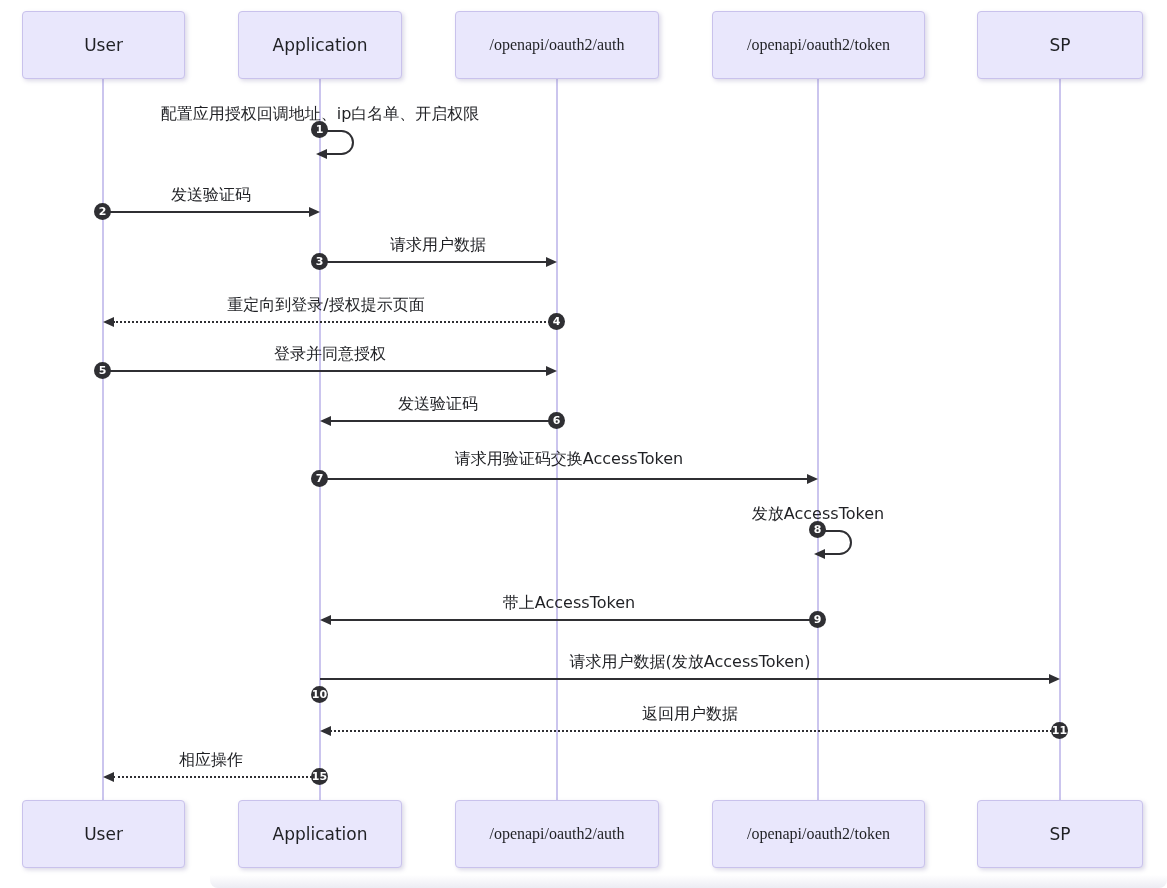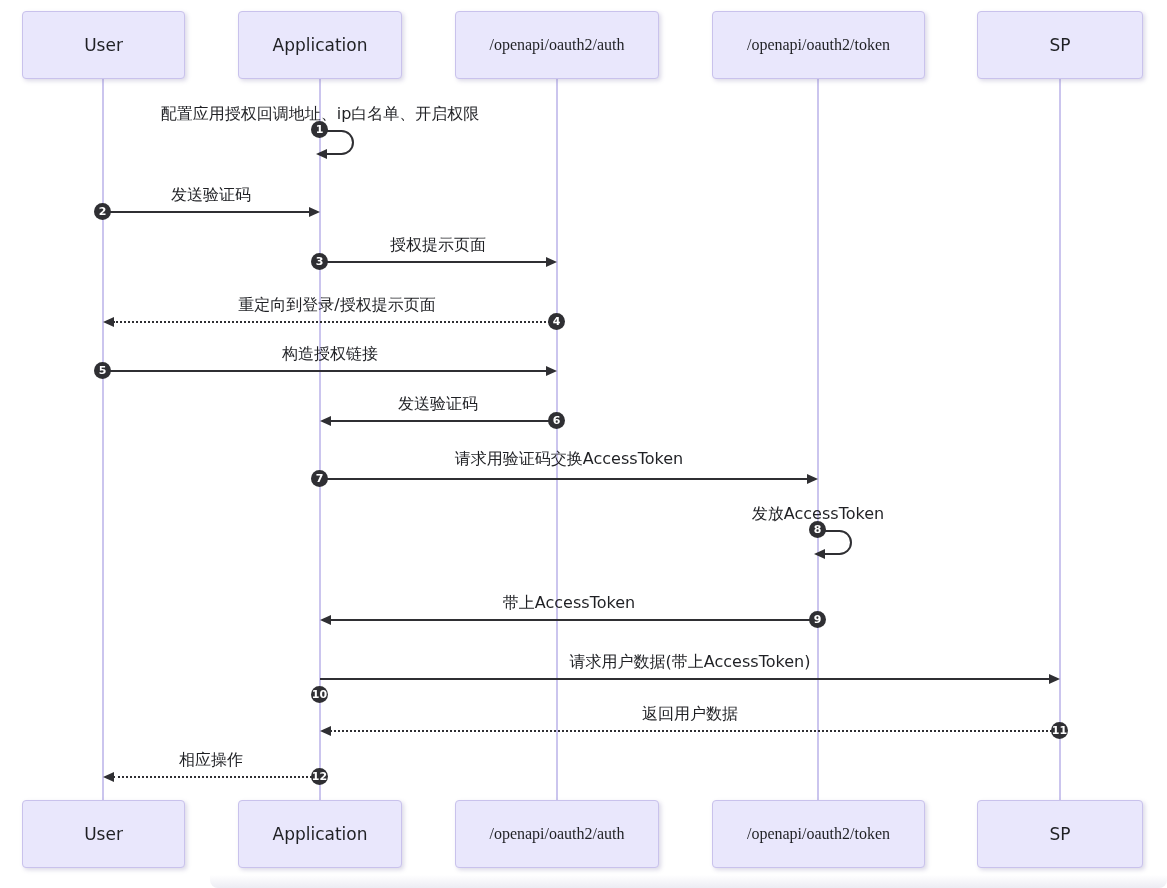--- a/index.html
+++ b/index.html
@@ -78,35 +78,35 @@
   </div>
 
   <div>
     <div class="msg-label" style="left:211px;top:185px">发送验证码</div>
     <div class="line" style="left:103px;top:211px;width:207px"></div>
     <div class="head right" style="left:309px;top:207px"></div>
     <div class="badge" style="left:94px;top:203px">2</div>
   </div>
 
   <div>
-    <div class="msg-label" style="left:438px;top:235px">授权提示页面</div>
+    <div class="msg-label" style="left:438px;top:235px">请求用户数据</div>
     <div class="line" style="left:320px;top:261px;width:227px"></div>
     <div class="head right" style="left:546px;top:257px"></div>
     <div class="badge" style="left:311px;top:253px">3</div>
   </div>
 
   <div>
-    <div class="msg-label" style="left:337px;top:295px">重定向到登录/授权提示页面</div>
+    <div class="msg-label" style="left:326px;top:295px">重定向到登录/授权提示页面</div>
     <div class="line dotted" style="left:113px;top:321px;width:444px"></div>
     <div class="head left" style="left:103px;top:317px"></div>
     <div class="badge" style="left:548px;top:313px">4</div>
   </div>
 
   <div>
-    <div class="msg-label" style="left:330px;top:344px">构造授权链接</div>
+    <div class="msg-label" style="left:330px;top:344px">登录并同意授权</div>
     <div class="line" style="left:103px;top:370px;width:444px"></div>
     <div class="head right" style="left:546px;top:366px"></div>
     <div class="badge" style="left:94px;top:362px">5</div>
   </div>
 
   <div>
     <div class="msg-label" style="left:438px;top:394px">发送验证码</div>
     <div class="line" style="left:330px;top:420px;width:227px"></div>
     <div class="head left" style="left:320px;top:416px"></div>
     <div class="badge" style="left:548px;top:412px">6</div>
@@ -127,38 +127,38 @@
   </div>
 
   <div>
     <div class="msg-label" style="left:569px;top:593px">带上AccessToken</div>
     <div class="line" style="left:330px;top:619px;width:488px"></div>
     <div class="head left" style="left:320px;top:615px"></div>
     <div class="badge" style="left:809px;top:611px">9</div>
   </div>
 
   <div>
-    <div class="msg-label" style="left:690px;top:652px">请求用户数据(带上AccessToken)</div>
+    <div class="msg-label" style="left:690px;top:652px">请求用户数据(发放AccessToken)</div>
     <div class="line" style="left:320px;top:678px;width:730px"></div>
     <div class="head right" style="left:1049px;top:674px"></div>
     <div class="badge" style="left:311px;top:686px">10</div>
   </div>
 
   <div>
     <div class="msg-label" style="left:690px;top:704px">返回用户数据</div>
     <div class="line dotted" style="left:330px;top:730px;width:730px"></div>
     <div class="head left" style="left:320px;top:726px"></div>
     <div class="badge" style="left:1051px;top:722px">11</div>
   </div>
 
   <div>
     <div class="msg-label" style="left:211px;top:750px">相应操作</div>
     <div class="line dotted" style="left:113px;top:776px;width:207px"></div>
     <div class="head left" style="left:103px;top:772px"></div>
-    <div class="badge" style="left:311px;top:768px">12</div>
+    <div class="badge" style="left:311px;top:768px">15</div>
   </div>
 
   <div class="actor-box" style="left:22px;top:800px;width:163px">User</div>
   <div class="actor-box" style="left:238px;top:800px;width:164px">Application</div>
   <div class="actor-box mono" style="left:455px;top:800px;width:204px">/openapi/oauth2/auth</div>
   <div class="actor-box mono" style="left:712px;top:800px;width:213px">/openapi/oauth2/token</div>
   <div class="actor-box" style="left:977px;top:800px;width:166px">SP</div>
 
   <div class="bottom-shade"></div>
 </div>

